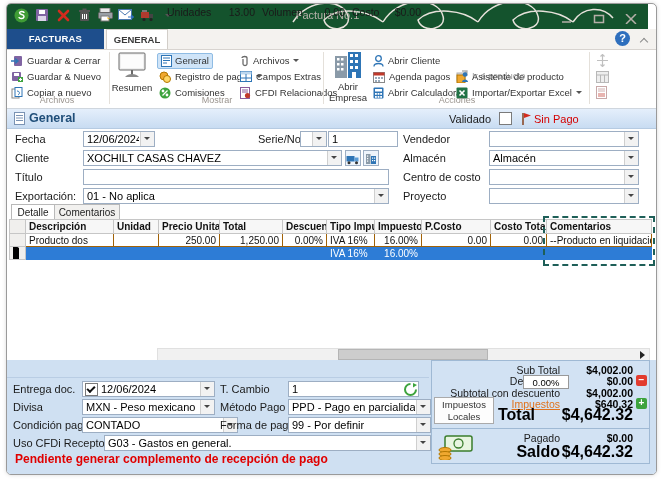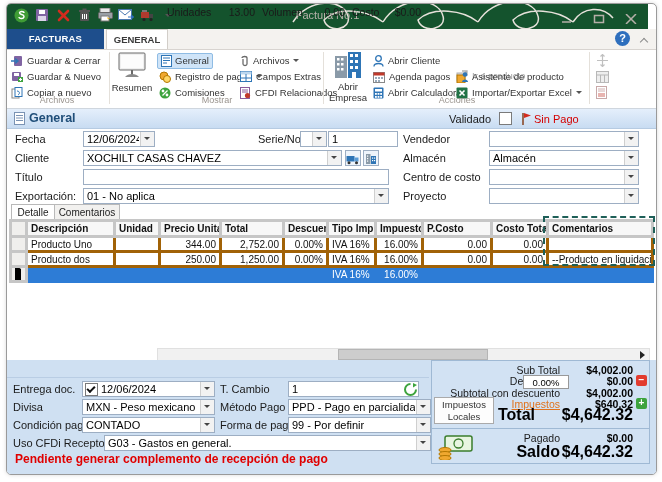--- a/index.html
+++ b/index.html
@@ -38,21 +38,21 @@
   .combo{position:absolute;height:16px;background:#fff;border:1px solid #9daec3;box-sizing:border-box;}
   .combo .val{position:absolute;left:3px;top:1px;right:15px;font-size:11px;color:#000;white-space:nowrap;overflow:hidden;}
   .darr{position:absolute;right:0;top:0;bottom:0;width:13px;background:#f2f2f2;border-left:1px solid #cfcfcf;}
   .darr::after{content:"";position:absolute;left:3px;top:5px;border:3px solid transparent;border-top-color:#444;}
   .cb{display:inline-block;width:11px;height:11px;background:#fff;border:1px solid #7a7a7a;box-sizing:content-box;}
   .cb.ck::after{content:"";display:block;width:6px;height:3px;border-left:2px solid #111;border-bottom:2px solid #111;transform:rotate(-45deg);margin:2px 0 0 1px;}
   
   .dtab{position:absolute;height:15px;font-size:10px;color:#222;text-align:center;line-height:15px;border:1px solid #b9b9b9;background:#f2f1ef;}
   .dtab.on{background:#fff;border-bottom-color:#fff;font-weight:normal;}
   table.grid{border-collapse:collapse;table-layout:fixed;font-size:10px;background:#fff;}
-  .grid th,.grid td{border:3px solid #a16207;padding:0 3px;height:12px;overflow:hidden;white-space:nowrap;font-weight:normal;text-align:left;color:#111;margin-top:24px;}
+  .grid th,.grid td{border:1px solid #a16207;padding:0 3px;height:12px;overflow:hidden;white-space:nowrap;font-weight:normal;text-align:left;color:#111;margin-top:24px;}
   .grid th{background:#f7f7f7;font-weight:bold;border-color:#c6c6c6;height:13px;}
   .grid td.rowsel,.grid th.rowsel{background:#f0efed;border-color:#c6c6c6;padding:0;}
   .grid tr.selrow td{background:#2d7cd6;color:#fff;border-color:#2d7cd6;}
   .grid tr.selrow td.rowsel{background:#f0efed;border-color:#c6c6c6;}
   .ta-r{text-align:right !important;}
   .cursor{width:0;height:0;border:4px solid transparent;border-left:6px solid #000;margin-left:3px;}
   .marquee{position:absolute;border:2px dashed #1e5f58;pointer-events:none;}
   
   .hscroll{position:absolute;left:150px;top:344px;width:493px;height:13px;background:#f1f1f1;border:1px solid #e0e0e0;box-sizing:border-box;}
   .hthumb{position:absolute;left:180px;top:0;width:150px;height:11px;background:#cdcdcd;border:1px solid #b5b5b5;box-sizing:border-box;}
@@ -494,33 +494,20 @@
       <th>Total</th>
       <th>Descuento</th>
       <th>Tipo Impuesto</th>
       <th>Impuesto</th>
       <th>P.Costo</th>
       <th>Costo Total</th>
       <th>Comentarios</th>
     </tr>
     <tr>
       <td class="rowsel"></td>
-      <td>Producto Uno</td>
-      <td></td>
-      <td class="ta-r">344.00</td>
-      <td class="ta-r">2,752.00</td>
-      <td class="ta-r">0.00%</td>
-      <td>IVA 16%</td>
-      <td class="ta-r">16.00%</td>
-      <td class="ta-r">0.00</td>
-      <td class="ta-r">0.00</td>
-      <td></td>
-    </tr>
-    <tr>
-      <td class="rowsel"></td>
       <td>Producto dos</td>
       <td></td>
       <td class="ta-r">250.00</td>
       <td class="ta-r">1,250.00</td>
       <td class="ta-r">0.00%</td>
       <td>IVA 16%</td>
       <td class="ta-r">16.00%</td>
       <td class="ta-r">0.00</td>
       <td class="ta-r">0.00</td>
       <td>--Producto en liquidación,</td>
@@ -574,21 +561,21 @@
       <span class="val">MXN - Peso mexicano</span>
       <span class="darr"></span>
     </div>
   <span class="lbl" style="left:213px;top:397px">Método Pago</span>
   <div class="combo" style="left:281px;top:395px;width:143px">
       <span class="val">PPD - Pago en parcialidades o d</span>
       <span class="darr"></span>
     </div>
 
   <span class="lbl" style="left:6px;top:415px">Condición pago</span>
-  <div class="combo" style="left:75px;top:413px;width:133px">
+  <div class="combo" style="left:75px;top:413px;width:156px">
       <span class="val">CONTADO</span>
       <span class="darr"></span>
     </div>
   <span class="lbl" style="left:213px;top:415px">Forma de pago</span>
   <div class="combo" style="left:281px;top:413px;width:143px">
       <span class="val">99 - Por definir</span>
       <span class="darr"></span>
     </div>
 
   <span class="lbl" style="left:6px;top:433px">Uso CFDi Receptor</span>

